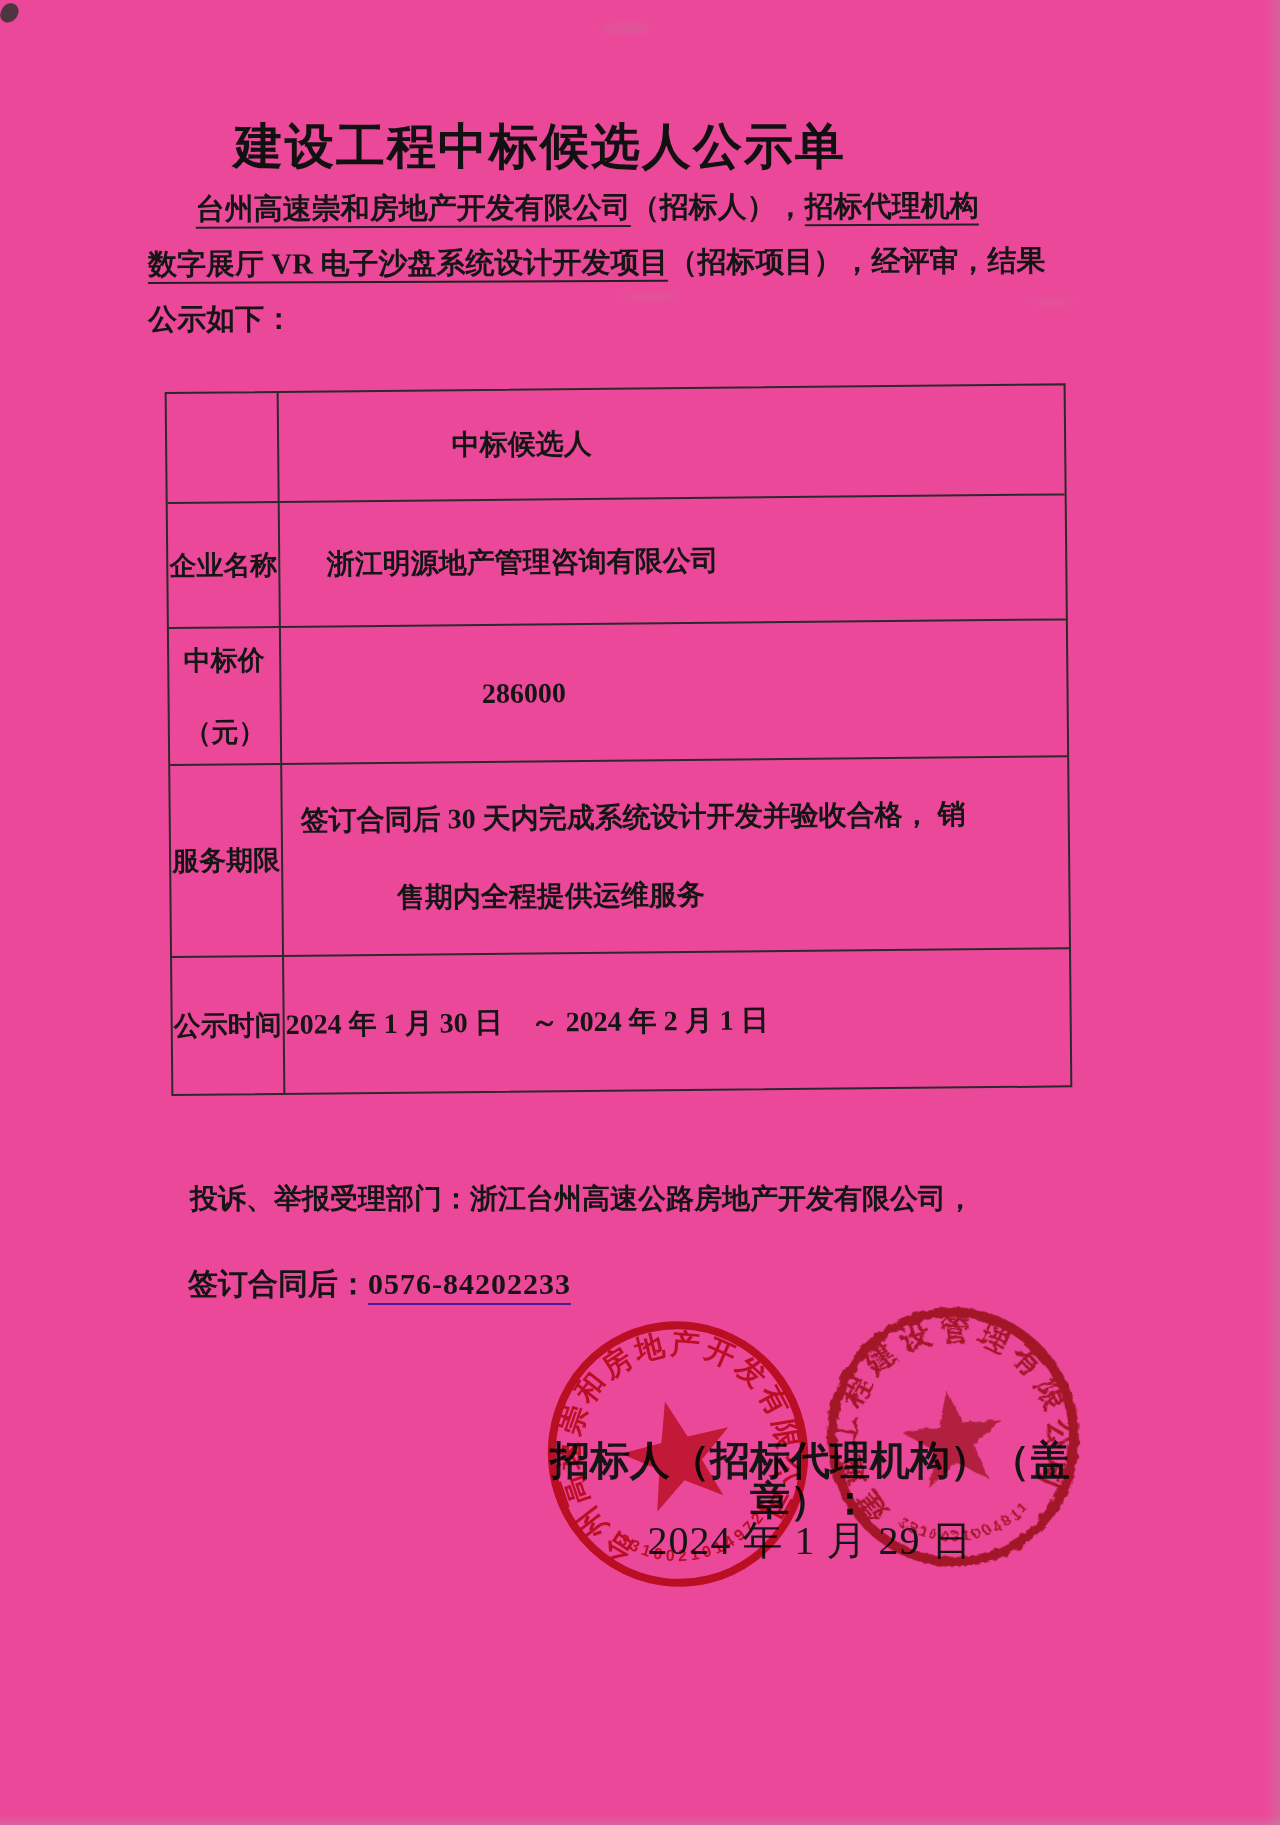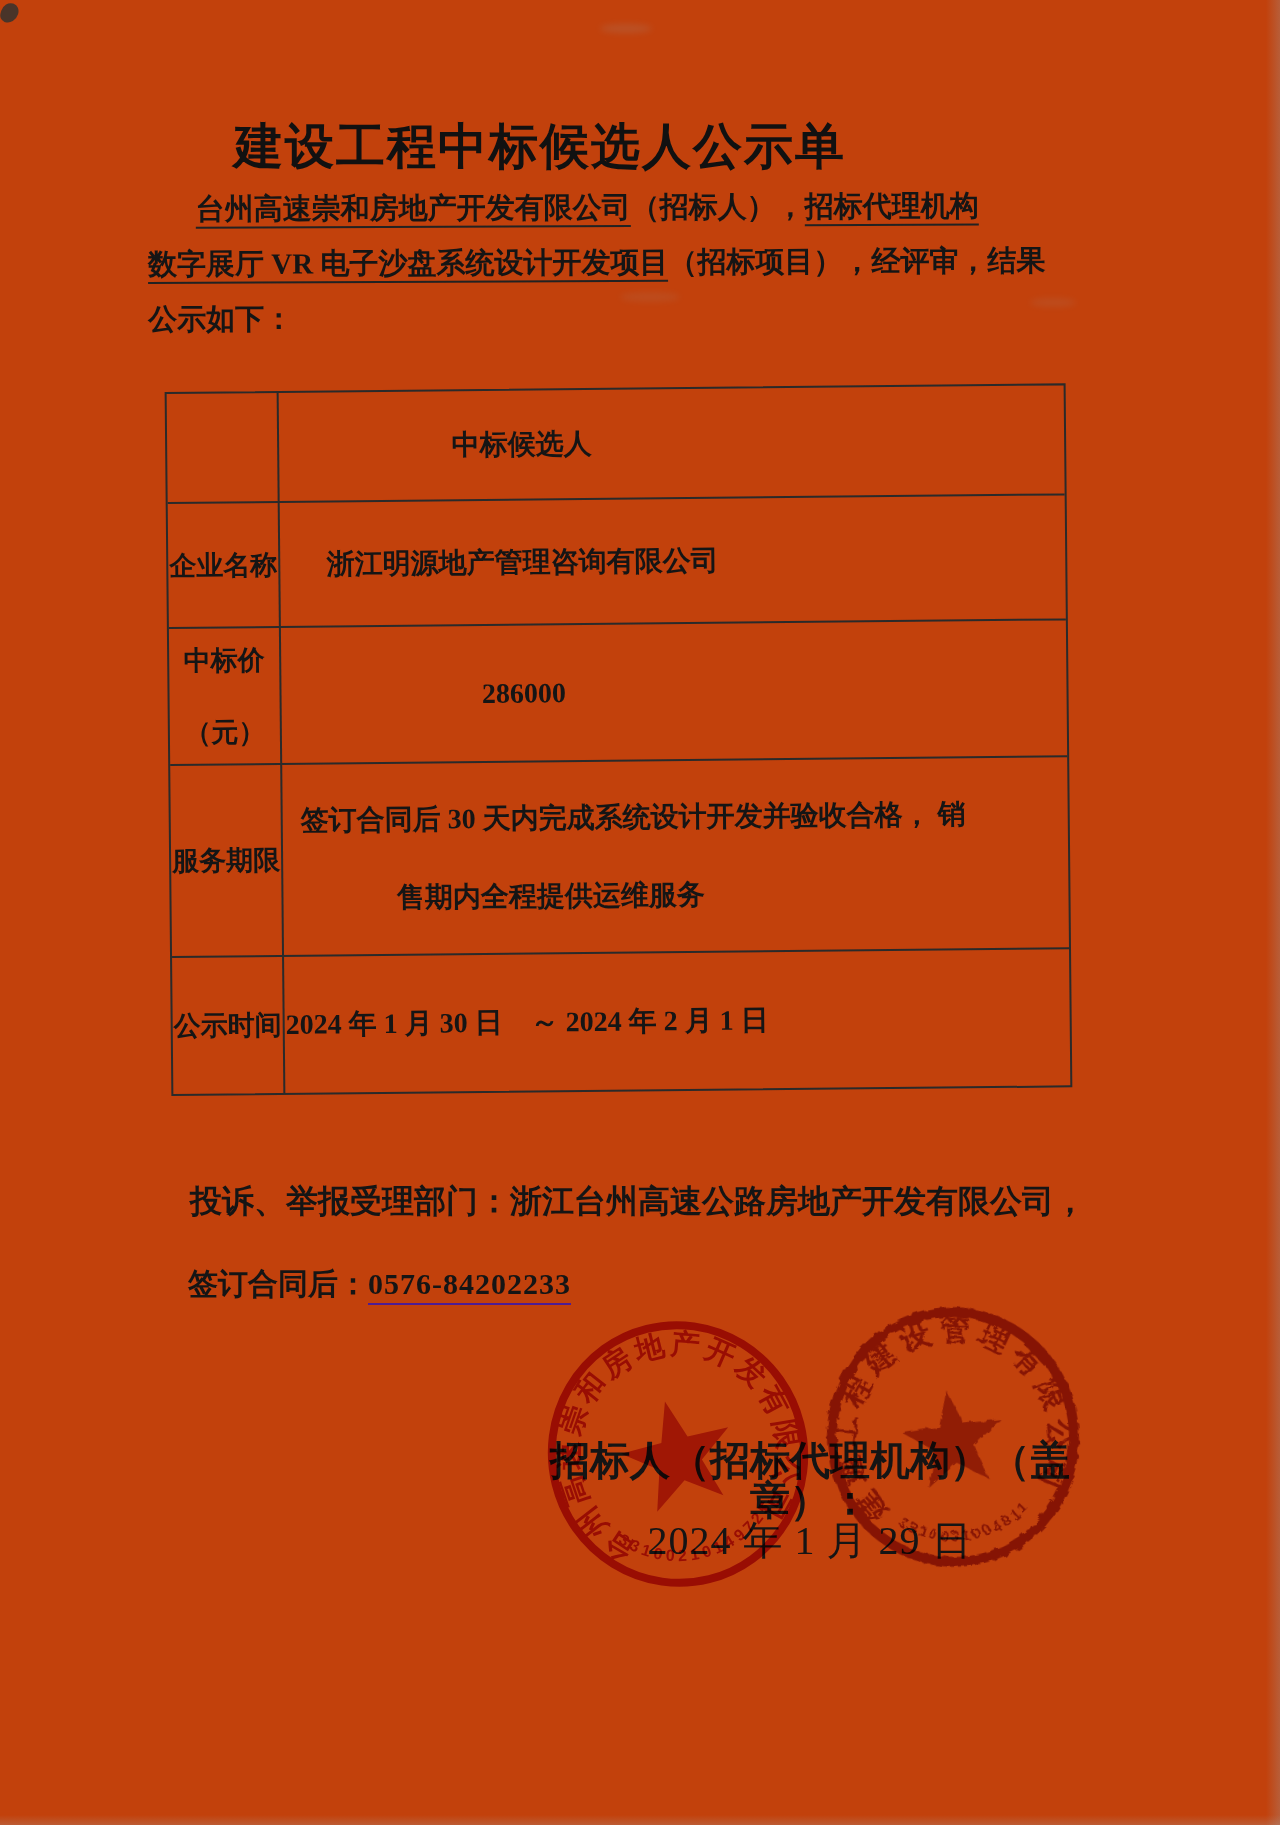--- a/index.html
+++ b/index.html
@@ -1,18 +1,18 @@
 <!DOCTYPE html>
 <html><head>
 <meta charset="utf-8">
 <style>
   html,body{margin:0;padding:0;background:#e9e9e9;}
   .page{
     position:relative;width:1280px;height:1825px;margin:0 auto;
-    background:#c2410c;overflow:hidden;
+    background:#ec4899;overflow:hidden;
     font-family:"Liberation Serif","DejaVu Serif",serif;color:#151515;
   }
   
   .edge-right{position:absolute;right:0;top:0;width:14px;height:100%;
     background:linear-gradient(to left,rgba(160,160,160,.30),rgba(160,160,160,0));}
   .edge-bottom{position:absolute;left:0;bottom:0;width:100%;height:10px;
     background:linear-gradient(to top,rgba(170,170,170,.25),rgba(170,170,170,0));}
   .speck{position:absolute;left:1px;top:3px;width:17px;height:20px;background:#34322f;
     border-radius:55% 45% 60% 40%;transform:rotate(18deg);opacity:.85;}
   .smudge{position:absolute;background:#9a9a9a;border-radius:50%;filter:blur(3px);}
@@ -39,21 +39,21 @@
   .trow:first-child{border-top:none;}
   .r1{height:108px;} .r2{height:125px;} .r3{height:137px;} .r4{height:192px;} .r5{height:138px;}
   .c1{width:112px;box-sizing:border-box;border-right:2px solid #2a2a2a;
     display:flex;flex-direction:column;align-items:center;justify-content:center;font-size:27px;}
   .c2{flex:1;display:flex;flex-direction:column;align-items:center;justify-content:center;}
   .c2.shift{padding-right:300px;}
   .gap36{gap:36px;} .gap40{gap:40px;}
   .svc1{align-self:flex-start;padding-left:18px;}
   .svc2{align-self:center;margin-right:250px;}
 
-  .complaint1{position:absolute;left:190px;top:1180px;font-size:32px;font-weight:600;}
+  .complaint1{position:absolute;left:190px;top:1180px;font-size:28px;font-weight:600;}
   .complaint2{position:absolute;left:188px;top:1264px;font-size:30px;font-weight:600;}
   .phone{border-bottom:2px solid #4c1d95;padding-bottom:3px;letter-spacing:1px;}
 
   .signature{position:absolute;left:520px;top:1441px;width:580px;text-align:center;
     font-size:40px;font-weight:700;z-index:2;line-height:40px;}
   .signature .date{font-weight:400;letter-spacing:1px;}
 
   .stamp{position:absolute;z-index:3;mix-blend-mode:multiply;}
   .stamp.left{left:538px;top:1312px;}
   .stamp.right{left:818px;top:1297px;}

